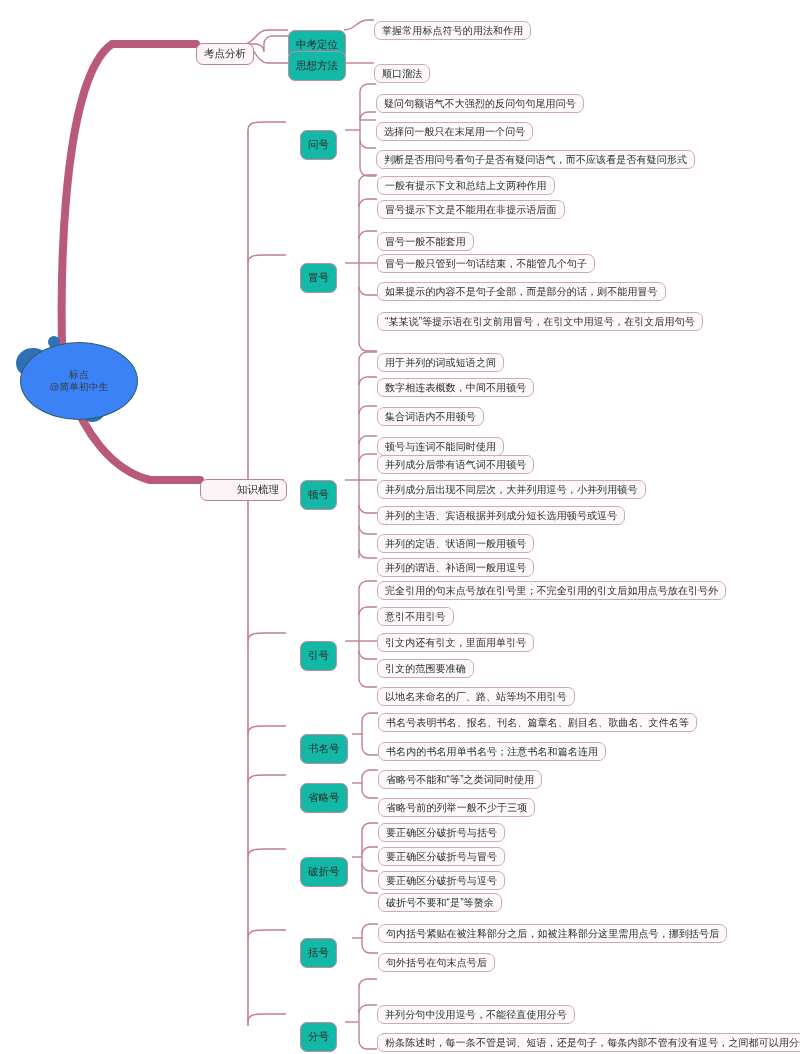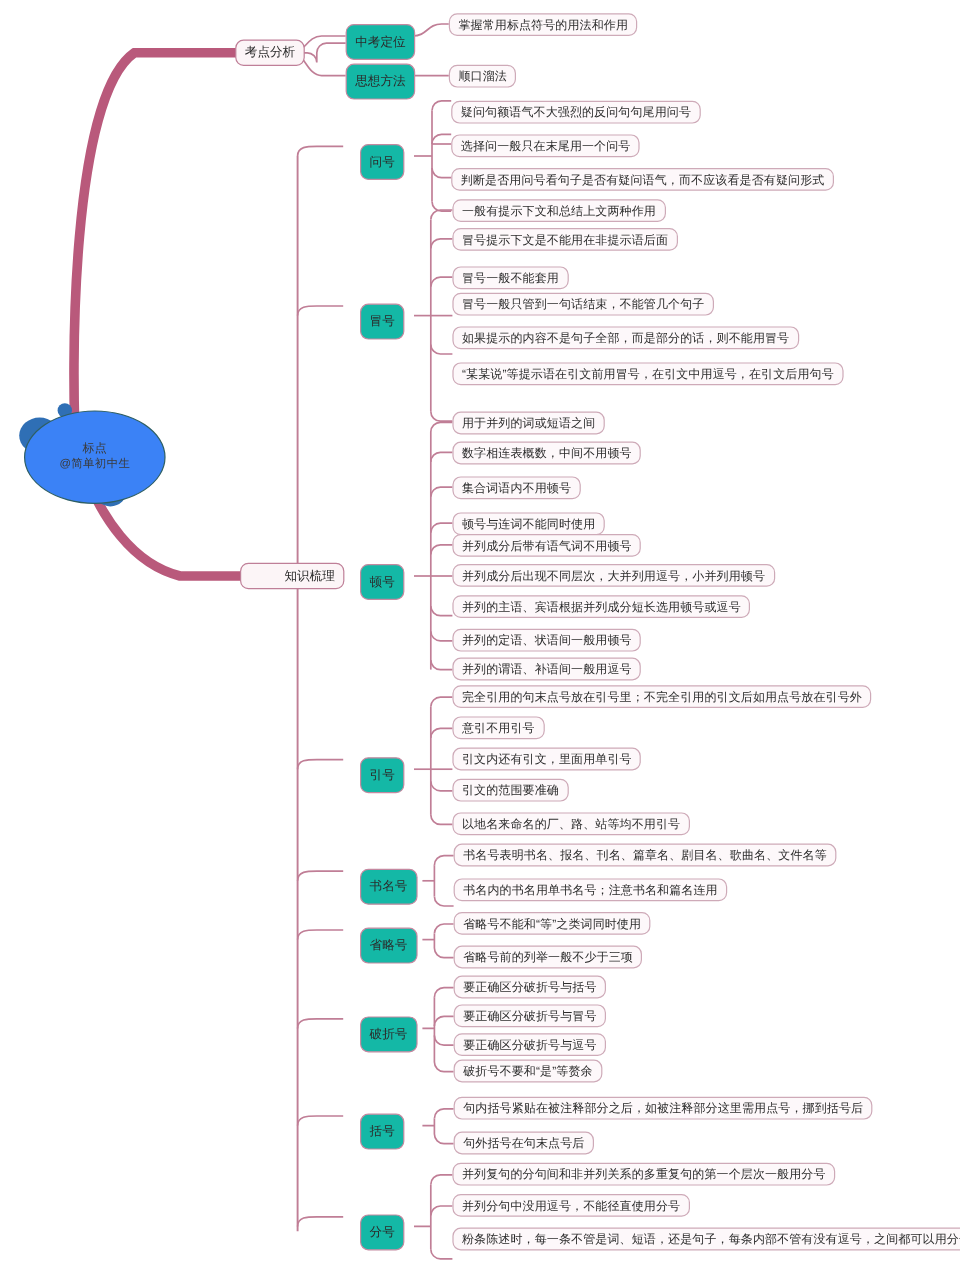--- a/index.html
+++ b/index.html
@@ -23,20 +23,21 @@
 
   
   .node{
     position:absolute;box-sizing:border-box;
     border:1.1px solid #c489a0;border-radius:7px;
     background:#fdf7f9;
     color:#2b2b2b;
     display:flex;align-items:center;
     padding:0 7px;
     white-space:nowrap;
+    margin-top:10px;
   }
   .lvl1{font-size:10.5px;height:22px;background:#fcf5f7;border-color:#bf7f98;}
   .lvl2{font-size:10.5px;height:30px;background:#14b8a6;border-color:#c489a0;}
   .leaf{font-size:10px;height:19px;background:#fdf8fa;border-color:#ceaab8;letter-spacing:.1px;}
 </style>
 </head>
 <body>
 
 <div id="canvas">
 
@@ -141,21 +142,21 @@
         <div>标点</div>
         <div class="l2">@简单初中生</div>
       </div>
     </div>
   </div>
 
   <div class="node lvl1" style="left:196px;top:33px;">考点分析</div>
   <div class="node lvl1" style="left:200px;top:469px;padding-left:36px;">知识梳理</div>
 
   <div class="node lvl2" style="left:288px;top:20px;">中考定位</div>
-  <div class="node lvl2" style="left:288px;top:53px;text-align:center;">思想方法</div>
+  <div class="node lvl2" style="left:288px;top:41px;text-align:center;">思想方法</div>
 
   <div class="node leaf" style="left:374px;top:11px;">掌握常用标点符号的用法和作用</div>
   <div class="node leaf" style="left:374px;top:54px;">顺口溜法</div>
 
   <div class="node lvl2" style="left:300px;top:120px;">问号</div>
   <div class="node leaf" style="left:376px;top:84px;">疑问句额语气不大强烈的反问句句尾用问号</div>
   <div class="node leaf" style="left:376px;top:112px;">选择问一般只在末尾用一个问号</div>
   <div class="node leaf" style="left:376px;top:140px;">判断是否用问号看句子是否有疑问语气，而不应该看是否有疑问形式</div>
 
   <div class="node lvl2" style="left:300px;top:253px;">冒号</div>
@@ -196,17 +197,16 @@
   <div class="node leaf" style="left:378px;top:813px;">要正确区分破折号与括号</div>
   <div class="node leaf" style="left:378px;top:837px;">要正确区分破折号与冒号</div>
   <div class="node leaf" style="left:378px;top:861px;">要正确区分破折号与逗号</div>
   <div class="node leaf" style="left:378px;top:883px;">破折号不要和“是”等赘余</div>
 
   <div class="node lvl2" style="left:300px;top:928px;">括号</div>
   <div class="node leaf" style="left:378px;top:914px;">句内括号紧贴在被注释部分之后，如被注释部分这里需用点号，挪到括号后</div>
   <div class="node leaf" style="left:378px;top:943px;">句外括号在句末点号后</div>
 
   <div class="node lvl2" style="left:300px;top:1012px;">分号</div>
-  <div class="node leaf" style="left:377px;top:969px;">并列复句的分句间和非并列关系的多重复句的第一个层次一般用分号</div>
   <div class="node leaf" style="left:377px;top:995px;">并列分句中没用逗号，不能径直使用分号</div>
   <div class="node leaf" style="left:377px;top:1023px;">粉条陈述时，每一条不管是词、短语，还是句子，每条内部不管有没有逗号，之间都可以用分号</div>
 
 </div>
 
 </body></html>

